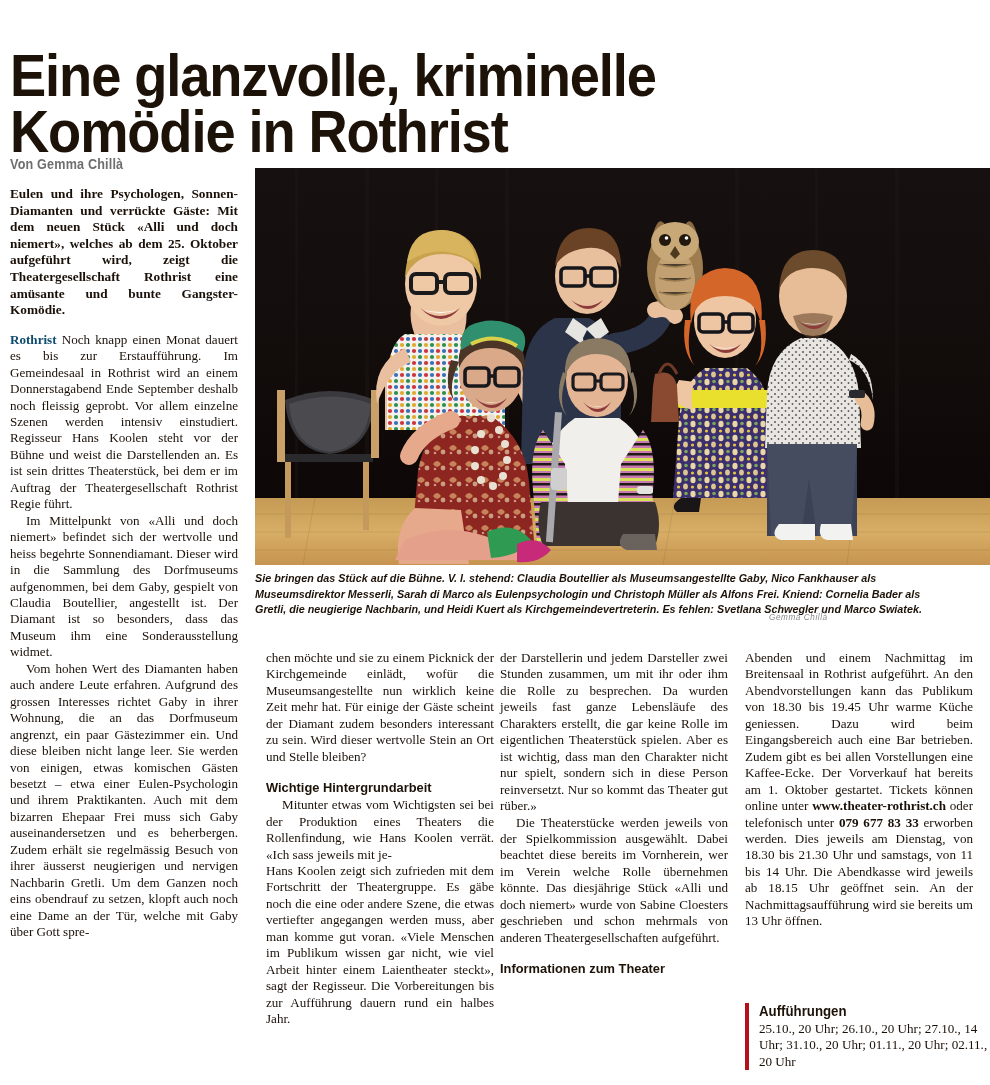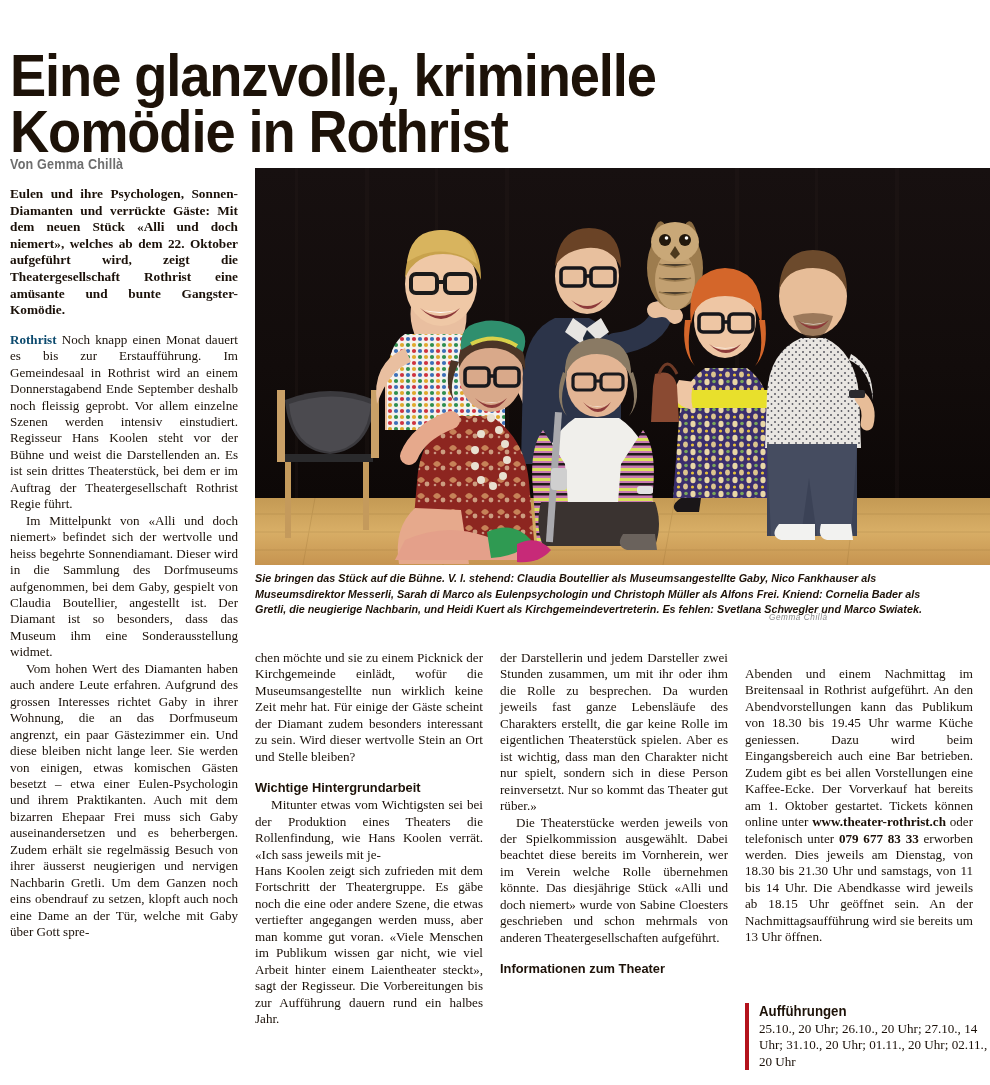--- a/index.html
+++ b/index.html
@@ -64,23 +64,23 @@
   .col{
     position:absolute;
     width:228px;
     font-size:13.1px;
     line-height:16.45px;
     text-align:justify;
     text-justify:inter-word;
     hyphens:manual;
   }
   #col1{left:10px;top:186px;}
-  #col2{left:255px;top:650px;}
+  #col2{left:266px;top:650px;}
   #col3{left:500px;top:650px;}
-  #col4{left:745px;top:650px;margin-top:16px;}
+  #col4{left:745px;top:650px;}
 
   .lead{
     font-weight:bold;
     font-size:13.3px;
     line-height:16.6px;
     margin:0 0 13px 0;
     text-align:justify;
   }
   .para{margin:0;text-indent:16px;}
   .para.noind{text-indent:0;}
@@ -358,21 +358,21 @@
         <path d="M232 364 q26 -12 44 8 q-10 16 -40 18z" fill="#2f9a52"></path>
         <path d="M262 376 q20 -10 34 6 q-12 14 -34 12z" fill="#c72a78"></path>
       </g>
     </svg>
   </div>
 
   <div class="caption">Sie bringen das Stück auf die Bühne. V. l. stehend: Claudia Boutellier als Museumsangestellte Gaby, Nico Fankhauser als Museumsdirektor Messerli, Sarah di Marco als Eulenpsychologin und Christoph Müller als Alfons Frei. Kniend: Cornelia Bader als Gretli, die neugierige Nachbarin, und Heidi Kuert als Kirchgemeindevertreterin. Es fehlen: Svetlana Schwegler und Marco Swiatek.</div>
   <div class="credit">Gemma Chillà</div>
 
   <div class="col" id="col1">
-    <p class="lead">Eulen und ihre Psychologen, Sonnen-Diamanten und verrückte Gäste: Mit dem neuen Stück «Alli und doch niemert», welches ab dem 22. Oktober aufgeführt wird, zeigt die Theatergesellschaft Rothrist eine amüsante und bunte Gangster-Komödie.</p>
+    <p class="lead">Eulen und ihre Psychologen, Sonnen-Diamanten und verrückte Gäste: Mit dem neuen Stück «Alli und doch niemert», welches ab dem 25. Oktober aufgeführt wird, zeigt die Theatergesellschaft Rothrist eine amüsante und bunte Gangster-Komödie.</p>
     <p class="para noind"><span class="kicker">Rothrist</span><span> Noch knapp einen Monat dauert es bis zur Erstaufführung. Im Gemeindesaal in Rothrist wird an einem Donnerstagabend Ende September deshalb noch fleissig geprobt. Vor allem einzelne Szenen werden intensiv einstudiert. Regisseur Hans Koolen steht vor der Bühne und weist die Darstellenden an. Es ist sein drittes Theaterstück, bei dem er im Auftrag der Theatergesellschaft Rothrist Regie führt.</span></p>
     <p class="para">Im Mittelpunkt von «Alli und doch niemert» befindet sich der wertvolle und heiss begehrte Sonnendiamant. Dieser wird in die Sammlung des Dorfmuseums aufgenommen, bei dem Gaby, gespielt von Claudia Boutellier, angestellt ist. Der Diamant ist so besonders, dass das Museum ihm eine Sonderausstellung widmet.</p>
     <p class="para">Vom hohen Wert des Diamanten haben auch andere Leute erfahren. Aufgrund des grossen Interesses richtet Gaby in ihrer Wohnung, die an das Dorfmuseum angrenzt, ein paar Gästezimmer ein. Und diese bleiben nicht lange leer. Sie werden von einigen, etwas komischen Gästen besetzt – etwa einer Eulen-Psychologin und ihrem Praktikanten. Auch mit dem bizarren Ehepaar Frei muss sich Gaby auseinandersetzen und es beherbergen. Zudem erhält sie regelmässig Besuch von ihrer äusserst neugierigen und nervigen Nachbarin Gretli. Um dem Ganzen noch eins obendrauf zu setzen, klopft auch noch eine Dame an der Tür, welche mit Gaby über Gott spre-</p>
   </div>
 
   <div class="col" id="col2">
     <p class="para noind">chen möchte und sie zu einem Picknick der Kirchgemeinde einlädt, wofür die Museumsangestellte nun wirklich keine Zeit mehr hat. Für einige der Gäste scheint der Diamant zudem besonders interessant zu sein. Wird dieser wertvolle Stein an Ort und Stelle bleiben?</p>
     <h2 class="subhead">Wichtige Hintergrundarbeit</h2>
     <p class="para">Mitunter etwas vom Wichtigsten sei bei der Produktion eines Theaters die Rollenfindung, wie Hans Koolen verrät. «Ich sass jeweils mit je-</p>
     <p class="para noind">Hans Koolen zeigt sich zufrieden mit dem Fortschritt der Theatergruppe. Es gäbe noch die eine oder andere Szene, die etwas vertiefter angegangen werden muss, aber man komme gut voran. «Viele Menschen im Publikum wissen gar nicht, wie viel Arbeit hinter einem Laientheater steckt», sagt der Regisseur. Die Vorbereitungen bis zur Aufführung dauern rund ein halbes Jahr.</p>

